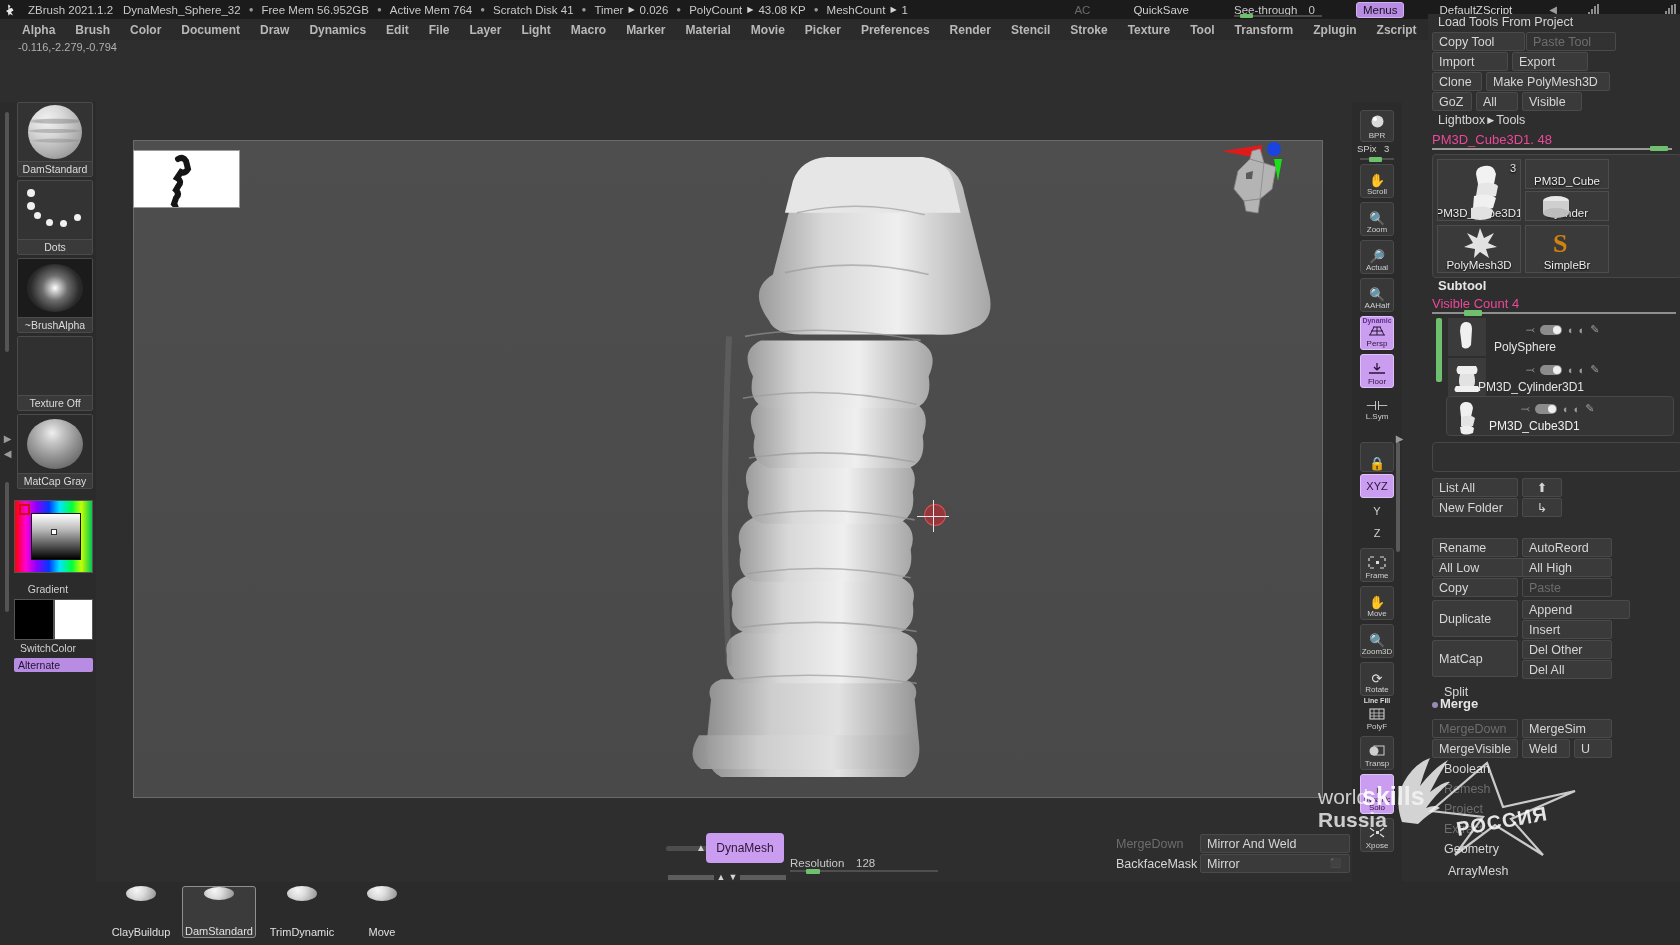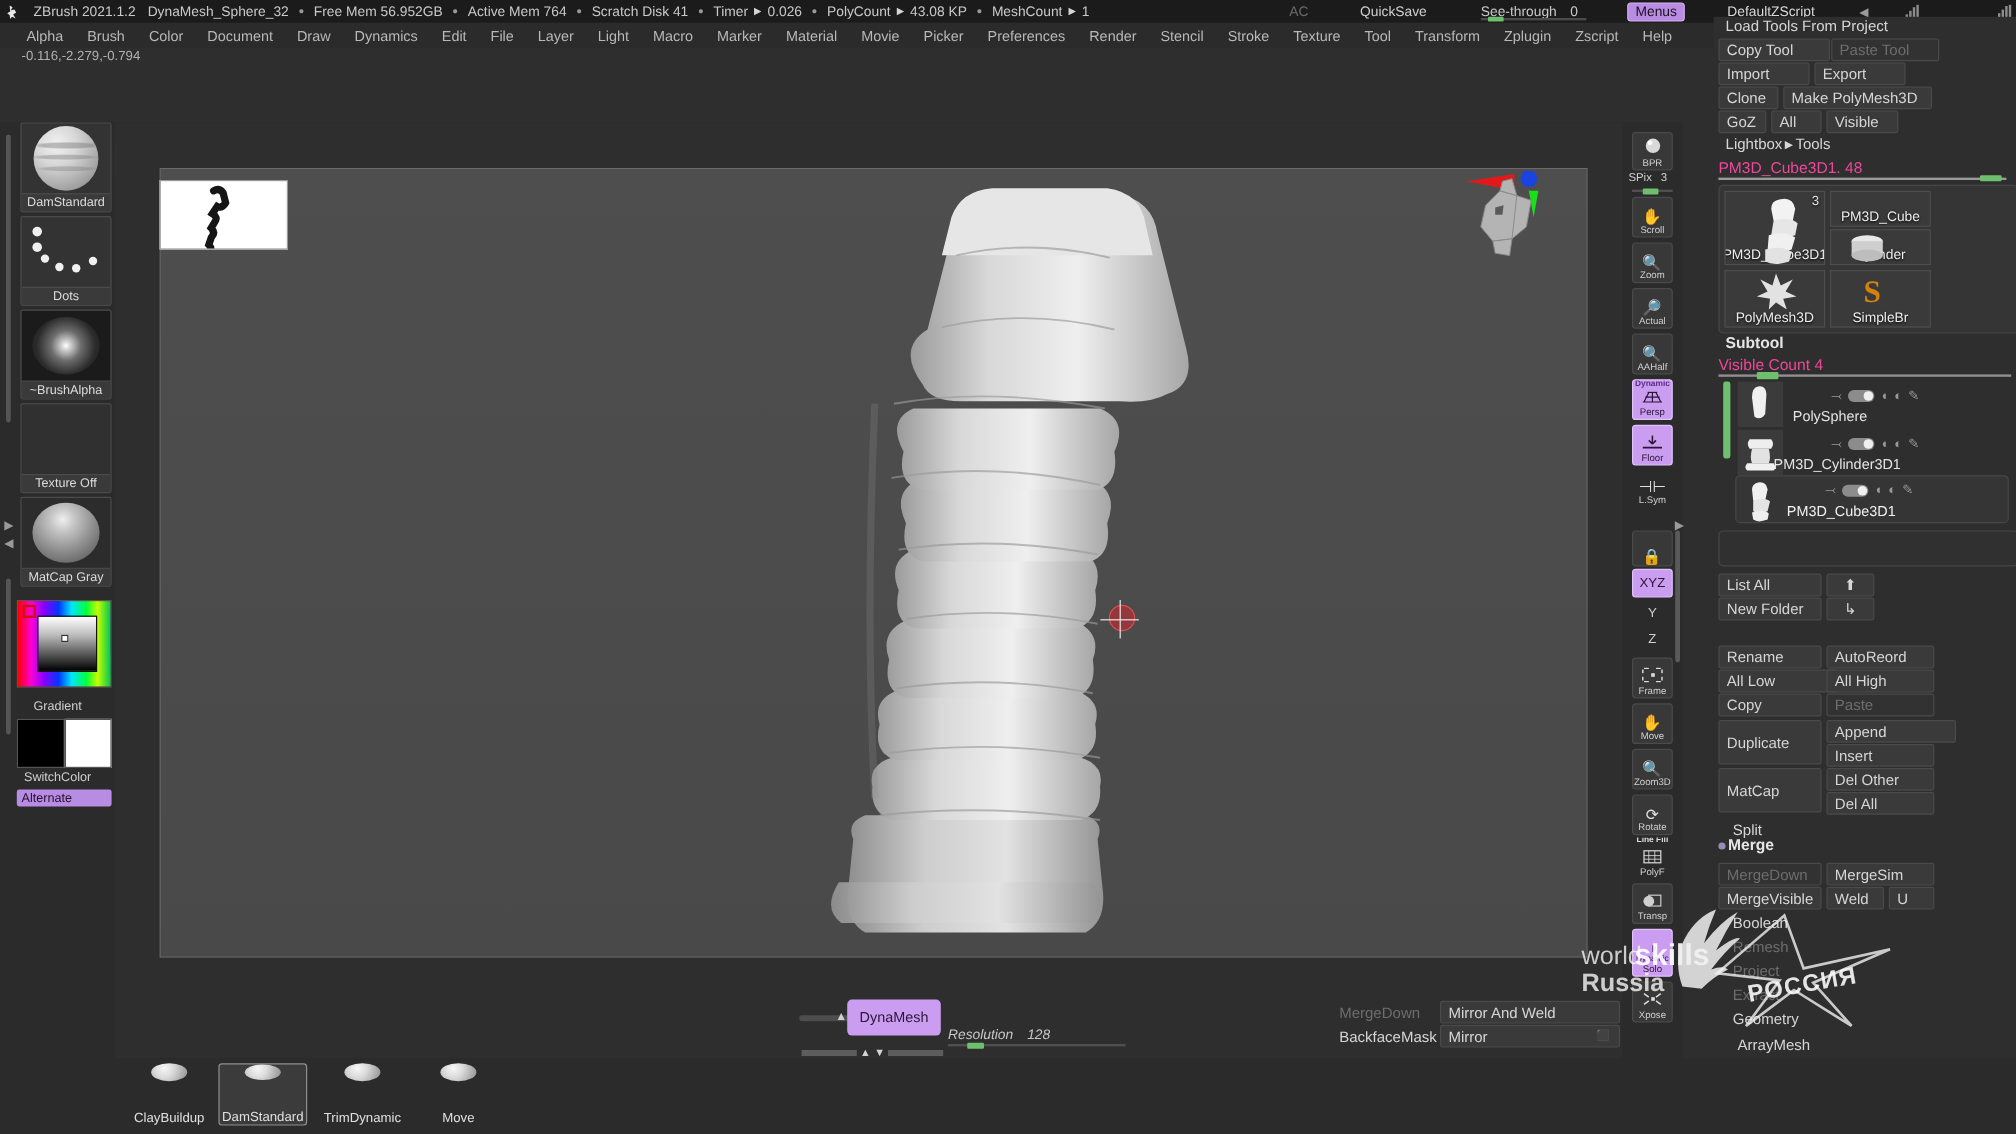--- a/index.html
+++ b/index.html
@@ -41,20 +41,21 @@
 
   
   .menubar{
     position:absolute; left:0; top:19px; width:1680px; height:21px;
     background:#2b2b2b; display:flex; align-items:center; padding-left:12px;
     font-size:12px;
   }
   .menubar .mi{
     padding:2px 9px; color:#b8b8b8; border:1px solid transparent; border-radius:2px;
     font-size:12px;
+    font-weight:bold;
   }
 
   
   .coords{
     position:absolute; left:18px; top:41px; font-size:11px; color:#b0b0b0;
   }
 
   
   .toolbar{
     position:absolute; left:0; top:56px; width:1680px; height:46px;
@@ -70,21 +71,21 @@
     padding-bottom:2px; font-size:8.5px; color:#cfcfcf;
   }
   .iconbtn .gl{ font-size:17px; line-height:16px; color:#e2e2e2; }
   .iconbtn.sel{ background:#cb9df0; color:#2a1636; }
   .iconbtn.sel .gl{ color:#2a1636; }
   .chip{
     position:absolute; font-size:12px; color:#d0d0d0; padding:2px 7px; border-radius:3px;
   }
   .chip.on{ background:#cb9df0; color:#2a1636; }
   .chip.off{ color:#6a6a6a; }
-  .sldr{ position:absolute; height:12px;font-style:italic; }
+  .sldr{ position:absolute; height:12px; }
   .sldr .t{ position:absolute; left:0; bottom:0; height:2px; background:#4f4f4f; }
   .sldr .k{ position:absolute; bottom:-2px; width:14px; height:5px; background:#6ec06e; border-radius:1px; }
   .sldr .lb{ position:absolute; left:0; bottom:3px; font-size:11.5px; white-space:nowrap; }
 
   
   .leftshelf{
     position:absolute; left:0; top:102px; width:96px; height:780px; background:#2b2b2b;
   }
   .swatch{
     position:absolute; left:17px; width:76px; border:1px solid #4b4b4b; background:#333;

